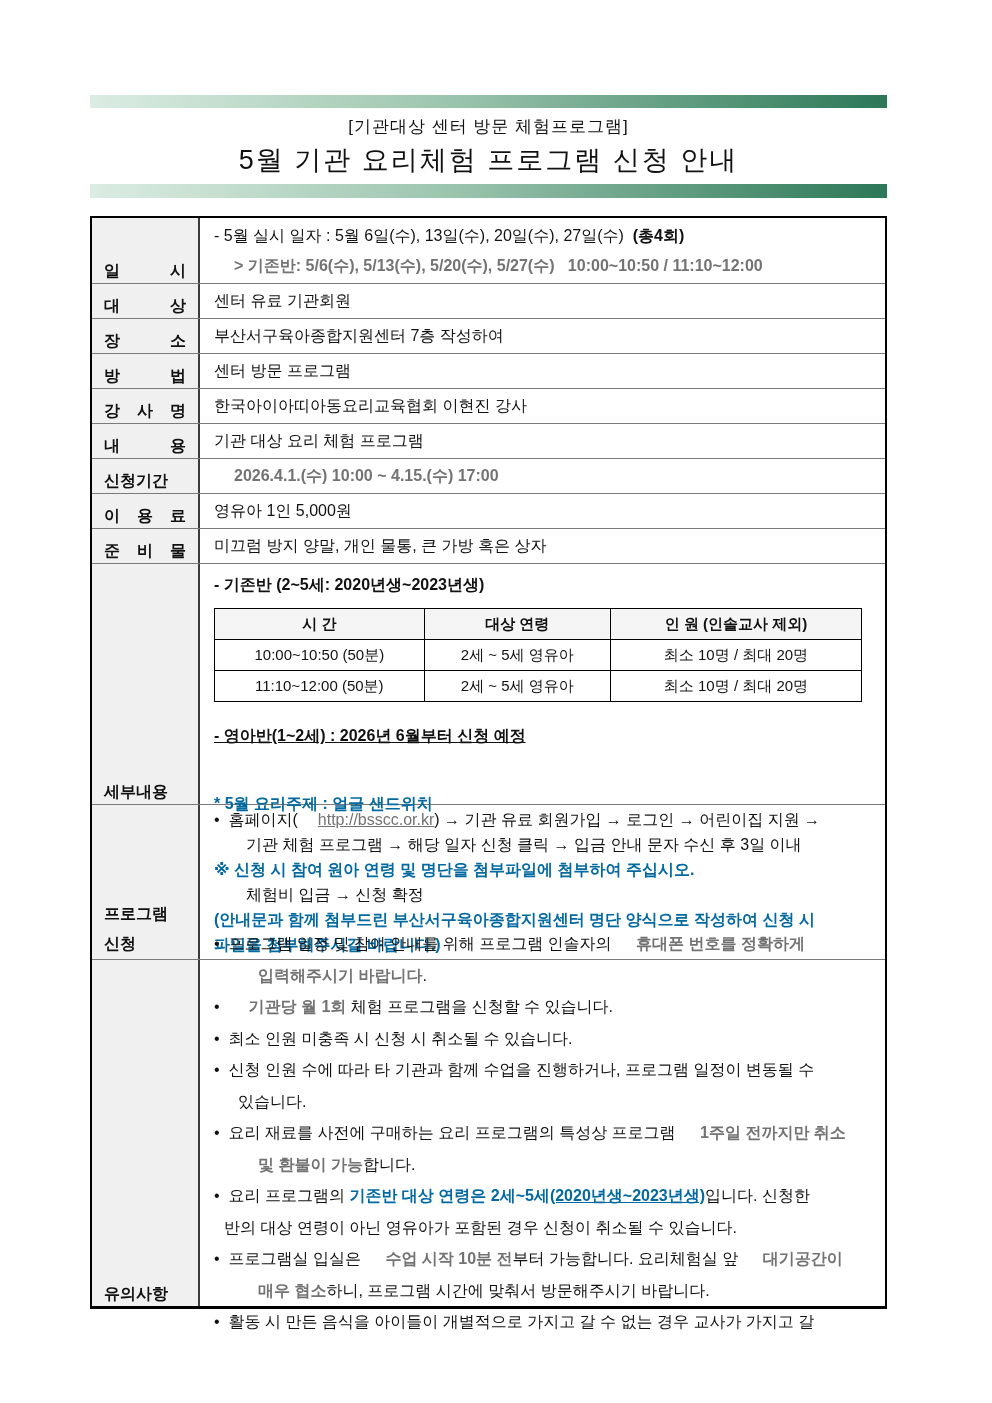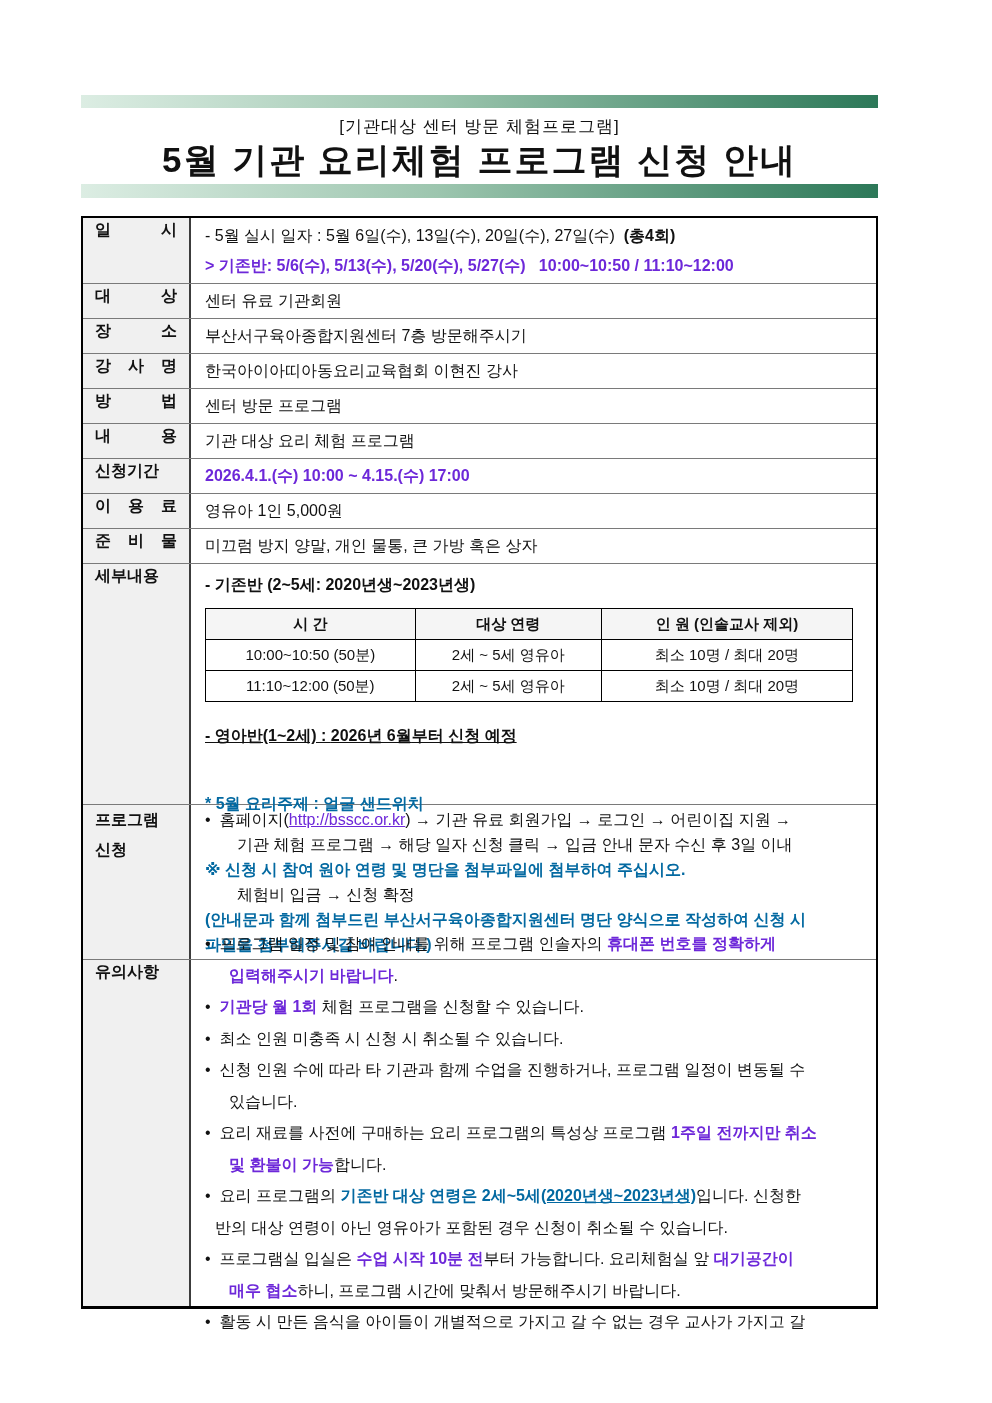--- a/index.html
+++ b/index.html
@@ -1,40 +1,40 @@
 <!DOCTYPE html>
 <html><head>
 <meta charset="utf-8">
 <style>
   html,body{margin:0;padding:0;background:#fff;}
   .page{position:relative;width:992px;height:1403px;background:#ffffff;overflow:hidden;
         font-family:"Liberation Sans","DejaVu Sans",sans-serif;color:#111;}
-  .doc{position:absolute;left:81px;top:95px;width:797px;}
+  .doc{position:absolute;left:90px;top:95px;width:797px;}
   .bar{height:13px;background:linear-gradient(90deg,#dcede3 0%,#9cc5ae 45%,#2c7858 100%);}
   .bar.bottom{height:14px;margin-top:4px;}
   .titles{text-align:center;}
   .subtitle{font-size:17px;line-height:26px;margin-top:6px;letter-spacing:1px;}
-  .title{font-size:35px;line-height:36px;font-weight:700;letter-spacing:2px;margin:2px 0 6px 0;}
+  .title{font-size:27px;line-height:36px;font-weight:400;letter-spacing:2px;margin:2px 0 6px 0;}
 
   .maintable{margin-top:18px;border:2px solid #000;border-bottom-width:3px;}
   .trow{display:flex;border-top:1px solid #7a7a7a;box-sizing:border-box;}
   .trow:first-child{border-top:none;}
   .lblcell{flex:0 0 108px;width:108px;background:#f0f0f0;border-right:2px solid #3c3c3c;
-           display:flex;flex-direction:column;justify-content:flex-start;box-sizing:border-box;}
+           display:flex;flex-direction:column;justify-content:flex-end;box-sizing:border-box;}
   .lbl{display:block;width:100%;box-sizing:border-box;padding:0 12px;font-size:16px;font-weight:700;
        text-align:justify;text-align-last:justify;line-height:24px;}
   .lbl.left{text-align:left;text-align-last:left;line-height:30px;}
   .content{flex:1;display:flex;flex-direction:column;justify-content:center;
            padding:2px 10px 2px 14px;font-size:16px;box-sizing:border-box;}
   .content.top{justify-content:flex-start;}
   .line{white-space:pre-wrap;line-height:30px;}
 
   .h65{height:65px;} .h35{height:35px;} .h241{height:241px;} .h155{height:155px;} .h347{height:347px;}
 
-  .c-blue{color:#6d28d9;} .c-red{color:#0369a1;}
+  .c-blue{color:#737373;margin-left:20px;} .c-red{color:#0369a1;}
   .b{font-weight:700;} .u{text-decoration:underline;}
 
   
   .itable{border-collapse:collapse;width:648px;margin:8px 0 13px 0;font-size:15px;text-align:center;border-radius:21px;}
   .itable th,.itable td{border:1.6px solid #000;height:30px;padding:0 4px;white-space:pre-wrap;}
   .itable th{background:#f5f5f5;font-weight:700;}
   .col-time{width:32.4%;} .col-age{width:28.8%;} .col-cap{width:38.8%;}
 
   .note-line{margin-top:6px;text-decoration:underline;}
   .theme-line{margin-top:38px;}
@@ -79,39 +79,39 @@
         <div class="content">
             <div class="line"><span>센터 유료 기관회원</span></div>
           </div>
       </div>
 
       <div class="trow h35">
         <div class="lblcell">
             <span class="lbl">장 소</span>
           </div>
         <div class="content">
-            <div class="line"><span>부산서구육아종합지원센터 7층 방문해주시기</span></div>
+            <div class="line"><span>부산서구육아종합지원센터 7층 작성하여</span></div>
+          </div>
+      </div>
+
+      <div class="trow h35">
+        <div class="lblcell">
+            <span class="lbl">방 법</span>
+          </div>
+        <div class="content">
+            <div class="line"><span>센터 방문 프로그램</span></div>
           </div>
       </div>
 
       <div class="trow h35">
         <div class="lblcell">
             <span class="lbl">강 사 명</span>
           </div>
         <div class="content">
             <div class="line"><span>한국아이아띠아동요리교육협회 이현진 강사</span></div>
-          </div>
-      </div>
-
-      <div class="trow h35">
-        <div class="lblcell">
-            <span class="lbl">방 법</span>
-          </div>
-        <div class="content">
-            <div class="line"><span>센터 방문 프로그램</span></div>
           </div>
       </div>
 
       <div class="trow h35">
         <div class="lblcell">
             <span class="lbl">내 용</span>
           </div>
         <div class="content">
             <div class="line"><span>기관 대상 요리 체험 프로그램</span></div>
           </div>

